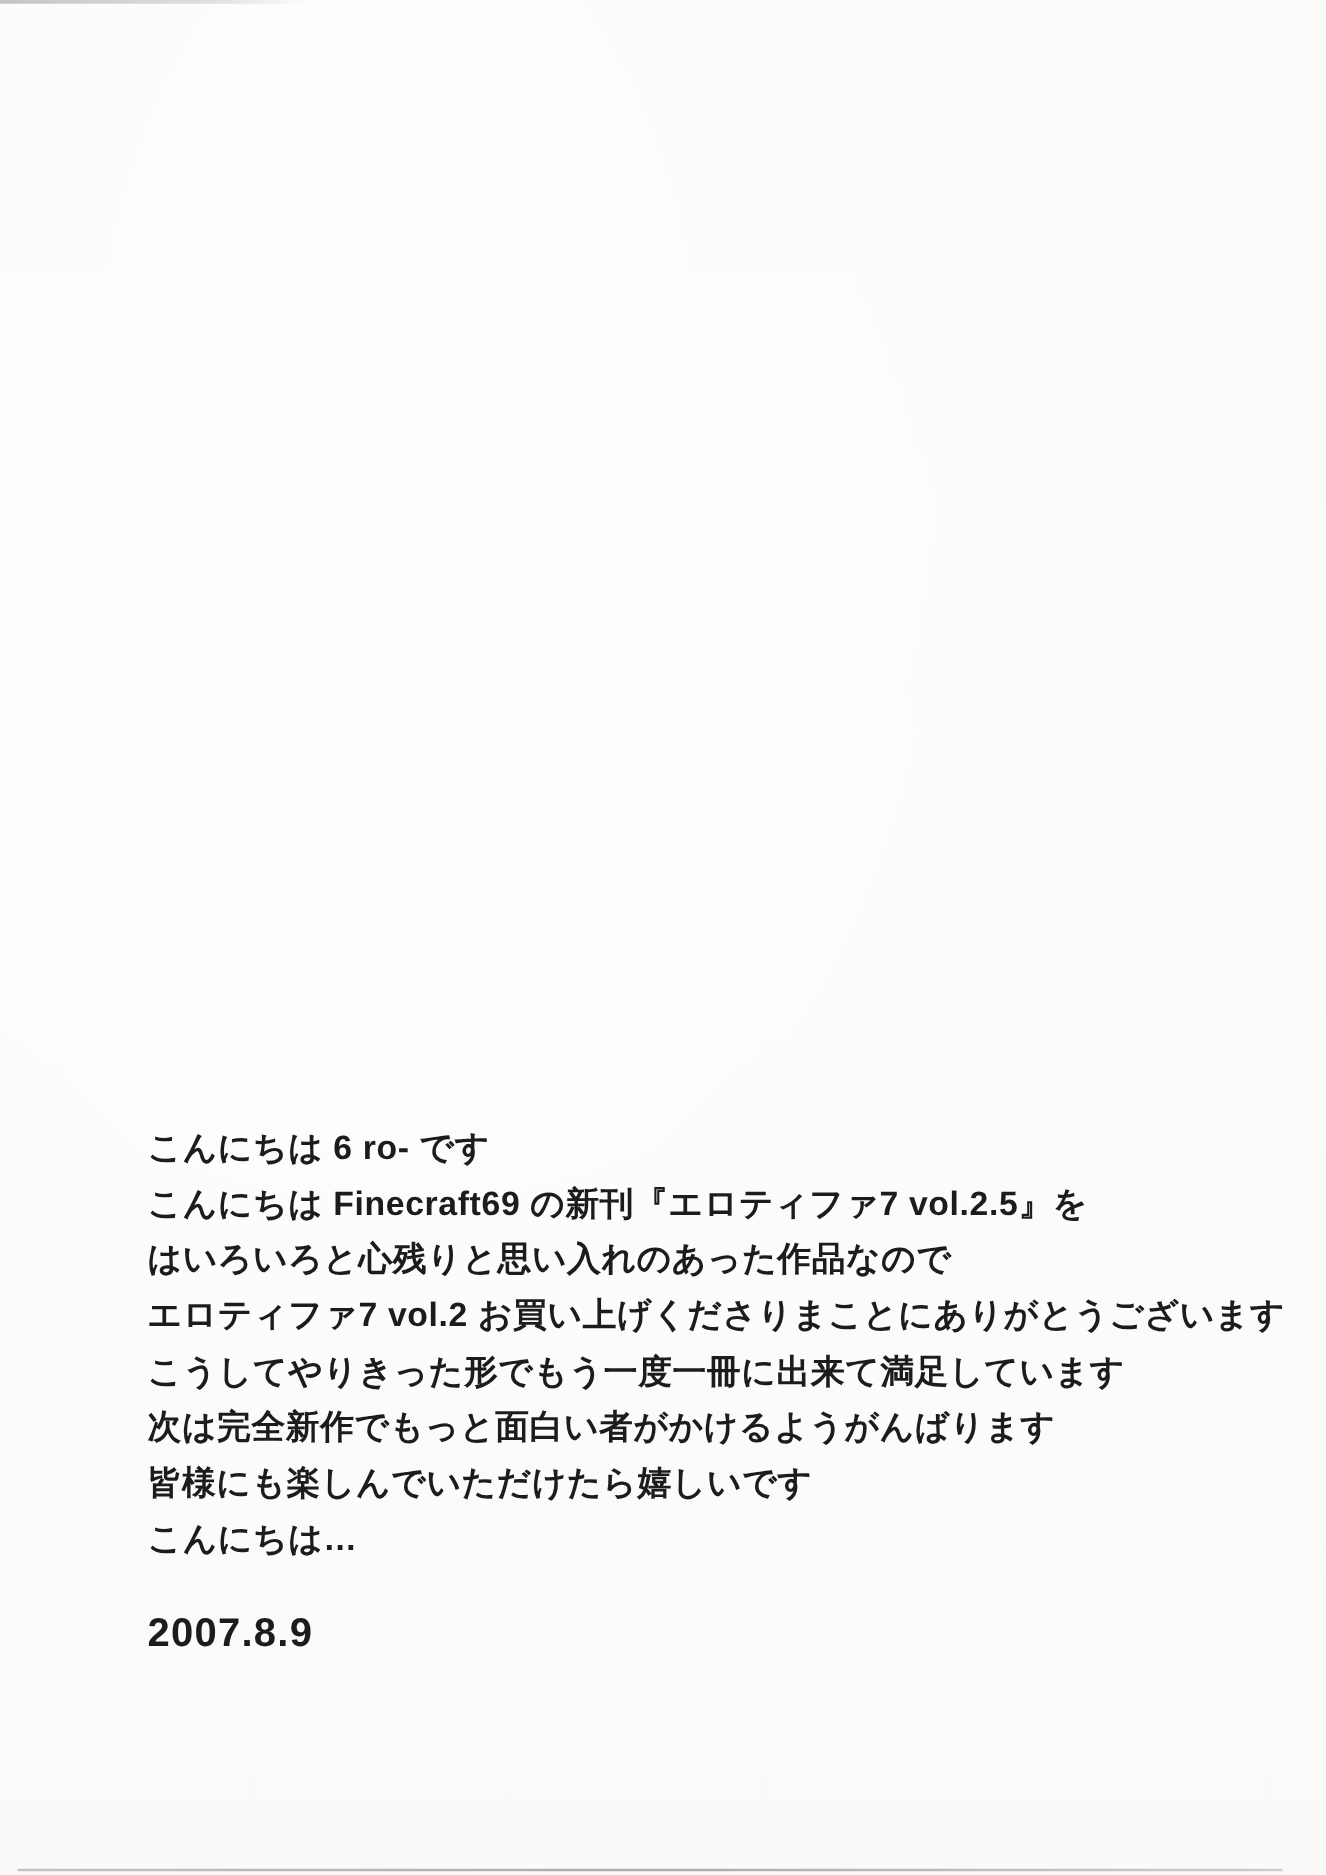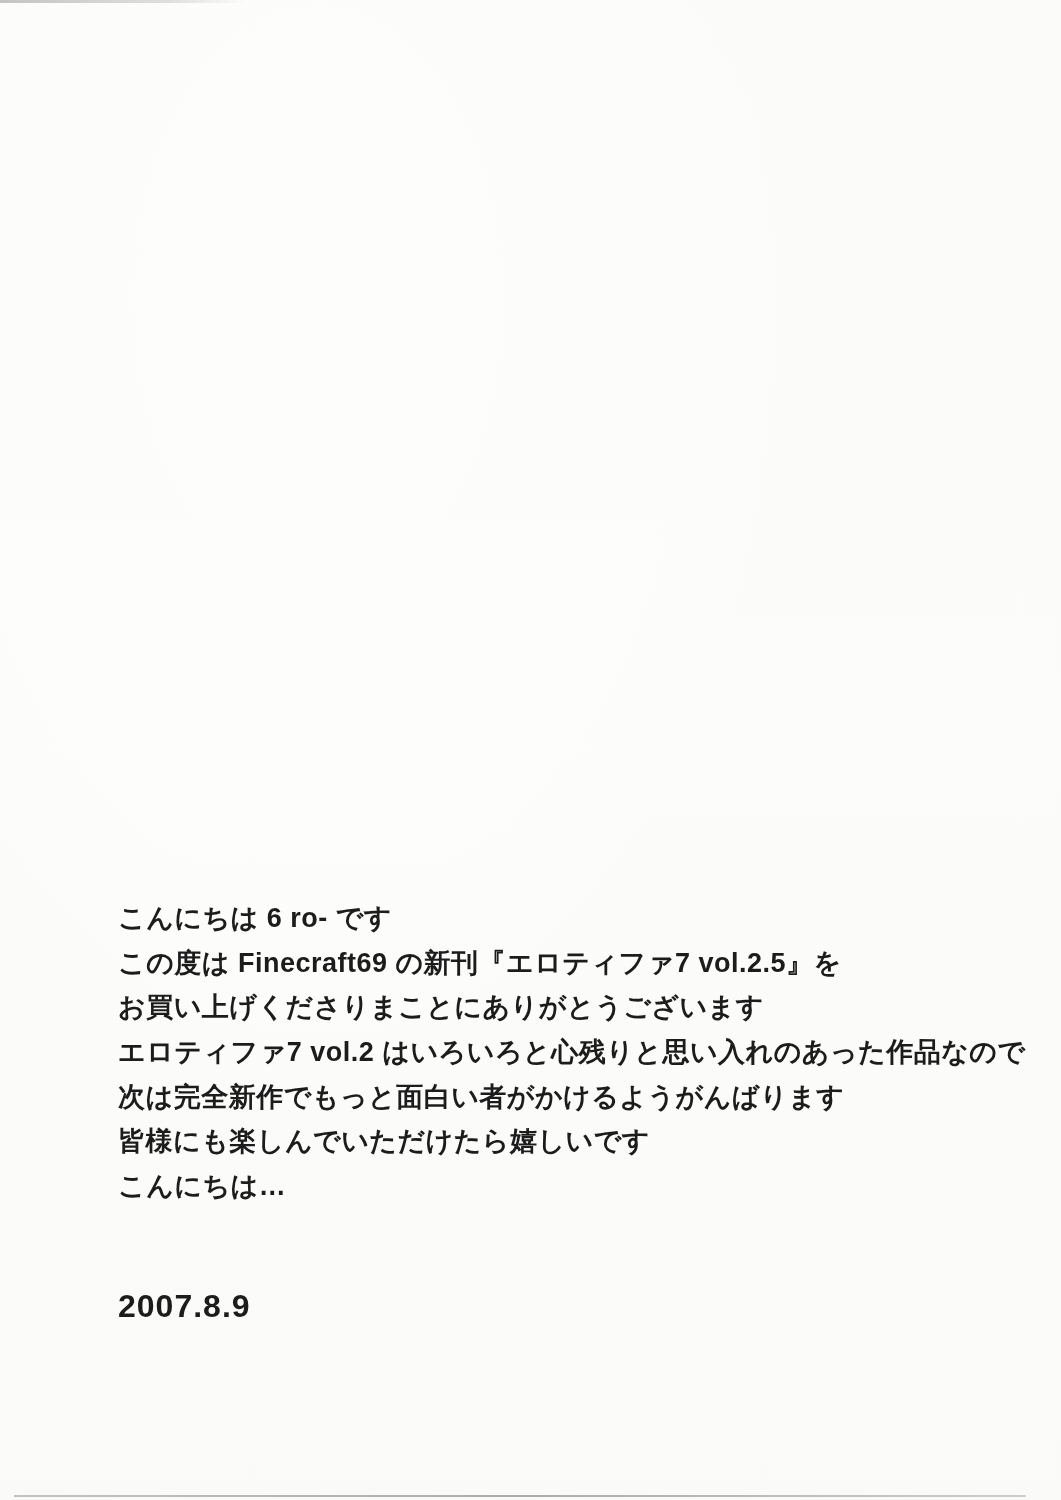--- a/index.html
+++ b/index.html
@@ -65,23 +65,24 @@
   }
 </style>
 </head>
 <body>
 
 <div class="scan-page">
   <div class="artifact-top"></div>
 
   <div class="afterword-block">
     <div class="afterword-line">こんにちは 6 ro- です</div>
-    <div class="afterword-line">この度は Finecraft69 の新刊『エロティファ7 vol.2.5』を</div>
-    <div class="afterword-line">お買い上げくださりまことにありがとうございます</div>
-    <div class="afterword-line">エロティファ7 vol.2 はいろいろと心残りと思い入れのあった作品なので</div>
+    <div class="afterword-line">こんにちは Finecraft69 の新刊『エロティファ7 vol.2.5』を</div>
+    <div class="afterword-line">はいろいろと心残りと思い入れのあった作品なので</div>
+    <div class="afterword-line">エロティファ7 vol.2 お買い上げくださりまことにありがとうございます</div>
+    <div class="afterword-line">こうしてやりきった形でもう一度一冊に出来て満足しています</div>
     <div class="afterword-line">次は完全新作でもっと面白い者がかけるようがんばります</div>
     <div class="afterword-line">皆様にも楽しんでいただけたら嬉しいです</div>
     <div class="afterword-line">こんにちは…</div>
   </div>
 
   <div class="afterword-date">2007.8.9</div>
 
   <div class="artifact-bottom"></div>
 </div>
 

